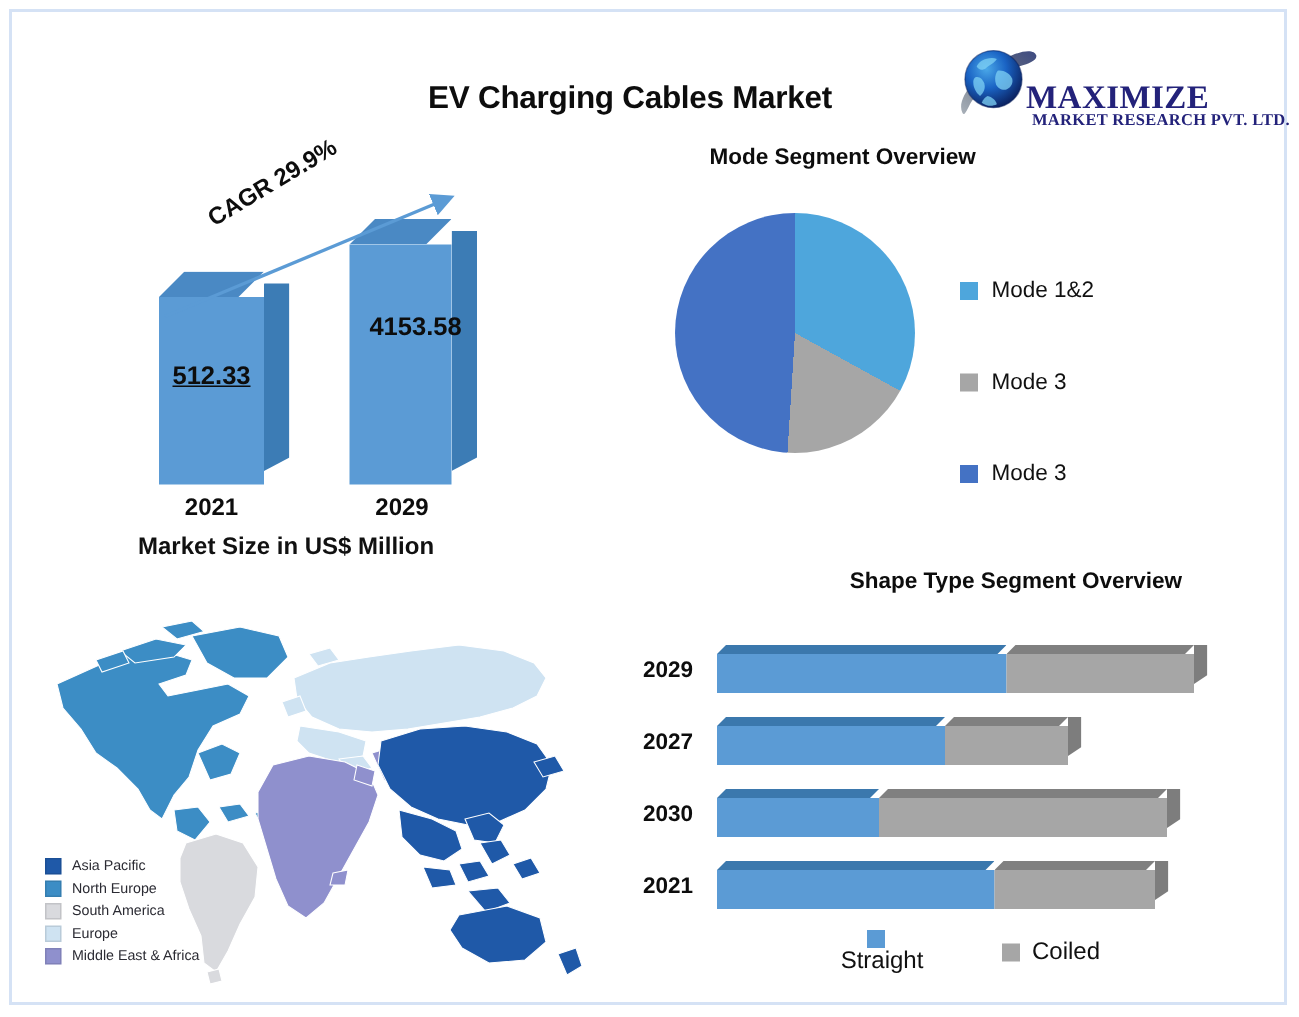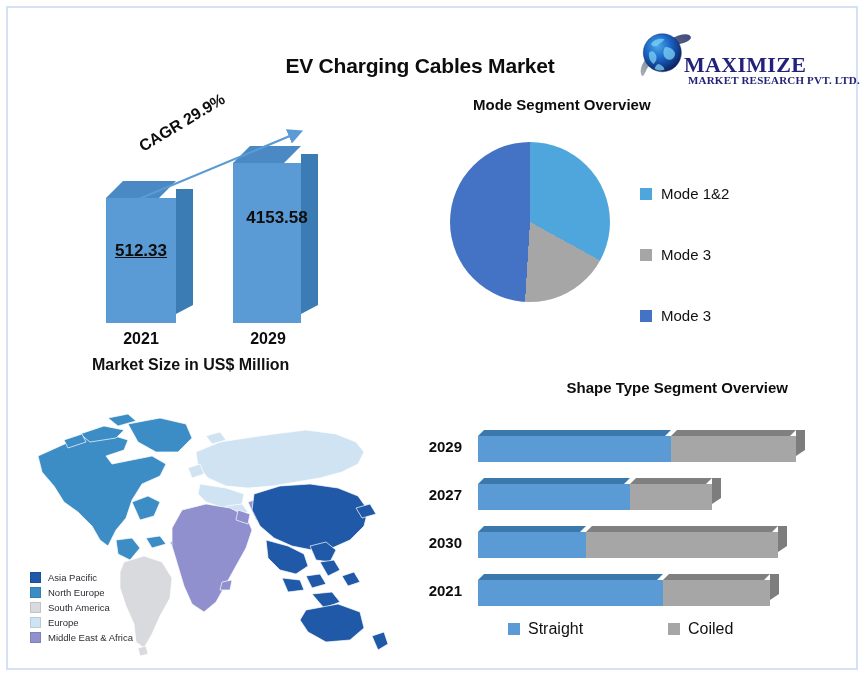--- a/index.html
+++ b/index.html
@@ -272,21 +272,21 @@
         <div class="t" style="background:#808080;clip-path:polygon(0 100%,6px 0,100% 0,calc(100% - 6px) 100%);"></div>
         <div class="f" style="background:#a6a6a6;"></div>
       </div>
       <div class="cap" style="left:354px;">
         <div class="fc" style="background:#7d7d7d;"></div>
       </div>
     </div>
   </div>
 
   <div id="stack-legend">
-    <div class="sl" style="width:160px;">
+    <div class="sl" style="width:160px;flex-direction:column;">
       <span class="sw" style="background:#5b9bd5"></span>
       <span class="tx">Straight</span>
     </div>
     <div class="sl">
       <span class="sw" style="background:#a6a6a6"></span>
       <span class="tx">Coiled</span>
     </div>
   </div>
 
   <div id="map">

